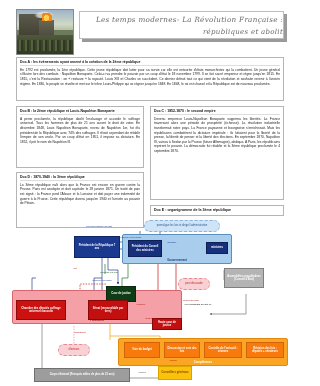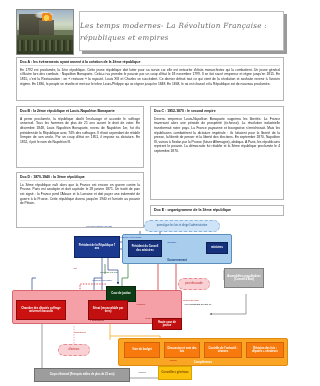--- a/index.html
+++ b/index.html
@@ -45,24 +45,24 @@
   .painting .flame {
     position:absolute; left:44%; top:6%; width:11px; height:8px;
     background:radial-gradient(circle at 40% 60%, #ffd34d 0 35%, #f08a1e 36% 70%, rgba(240,138,30,0) 72%);
   }
   .painting .smoke {
     position:absolute; left:30%; top:2%; width:36%; height:16%;
     background:radial-gradient(ellipse at 50% 60%, rgba(235,235,225,.75) 0 45%, rgba(235,235,225,0) 70%);
   }
 
   .title-card {
-    position:absolute; left:79px; top:11px; width:205px; height:40px;
+    position:absolute; left:79px; top:11px; width:205px; height:28px;
     background:#ffffff; border:1px solid #bdbdbd;
     box-shadow:3px 3px 0 #9a9a9a;
-    display:flex; flex-direction:column; align-items:flex-start; justify-content:center;
+    display:flex; flex-direction:column; align-items:flex-end; justify-content:center;
     gap:4px;
   }
   .title-line {
     font-family:"DejaVu Serif", serif;
     font-style:italic;
     font-size:7.2px; color:#6a6a6a; letter-spacing:.3px;
     white-space:nowrap;
   }
   .title-line.sub { font-size:7px; }
 
@@ -160,21 +160,21 @@
       <div class="fort"></div>
       <div class="fort2"></div>
       <div class="smoke"></div>
       <div class="flame"></div>
       <div class="ground"></div>
       <div class="crowd"></div>
     </div>
 
     <div class="title-card">
       <div class="title-line">Les temps modernes- La Révolution Française :</div>
-      <div class="title-line sub">républiques et empires</div>
+      <div class="title-line sub">républiques et abolit</div>
     </div>
   </div>
 
   <div class="doc" id="doc-a">
     <div class="doc-head">Doc A : les évènements ayant amené à la création de la 2ème république</div>
     <div class="doc-body">
       <p>En 1792 est proclamée, la 1ère république. Cette jeune république doit lutter pour sa survie car elle est entourée d'états monarchistes qui la combattent. Un jeune général s'illustre lors des combats : Napoléon Bonaparte. Celui-ci va prendre le pouvoir par un coup d'état le 18 novembre 1799. Il se fait sacré empereur et règne jusqu'en 1815. En 1815, c'est la Restauration : on « restaure » la royauté. Louis XIII et Charles se succèdent. Ce dernier détruit tout ce qui vient de la révolution et souhaite revenir à l'ancien régime. En 1830, le peuple se révolte et met sur le trône Louis-Philippe qui va régner jusqu'en 1848. En 1848, le roi est chassé et la République est de nouveau proclamée.</p>
     </div>
   </div>
 

